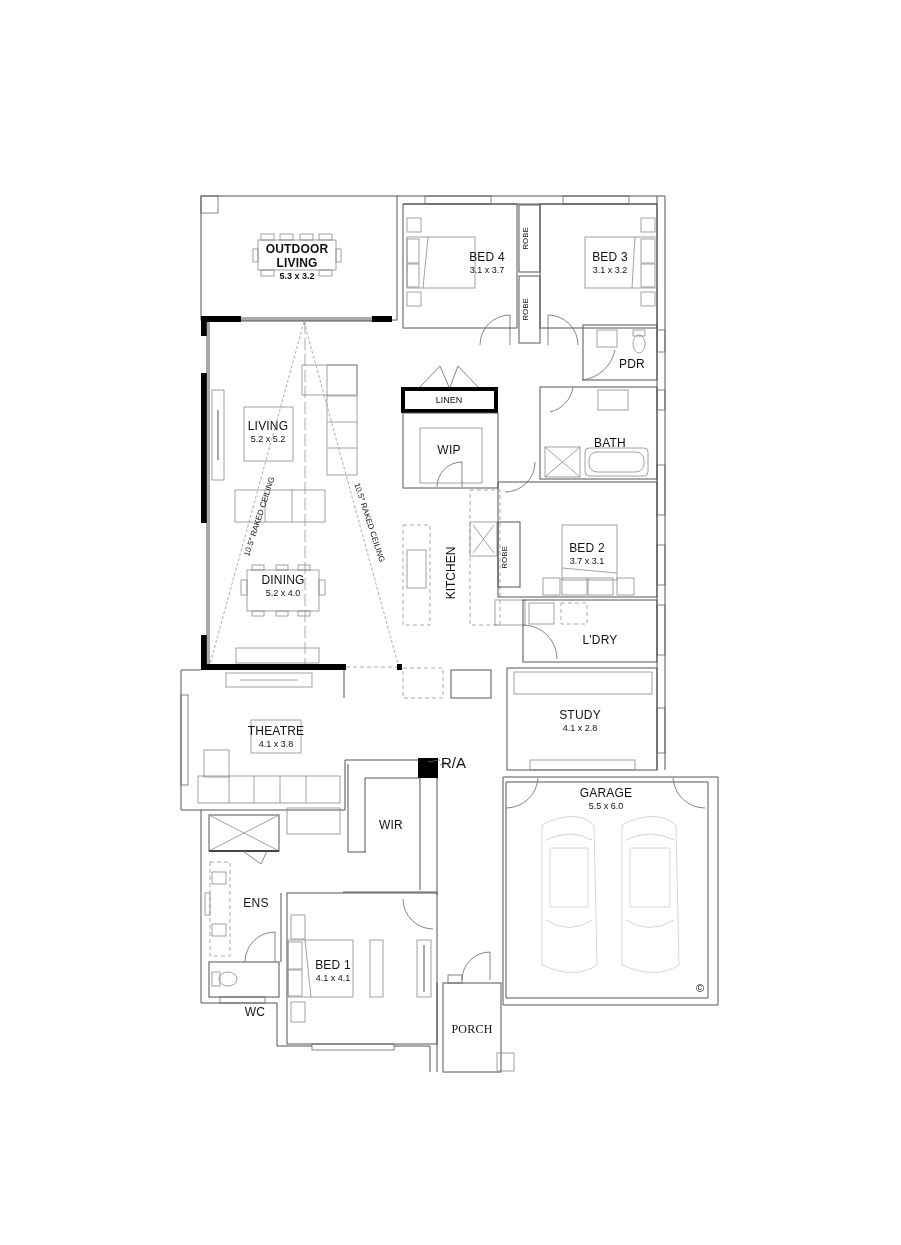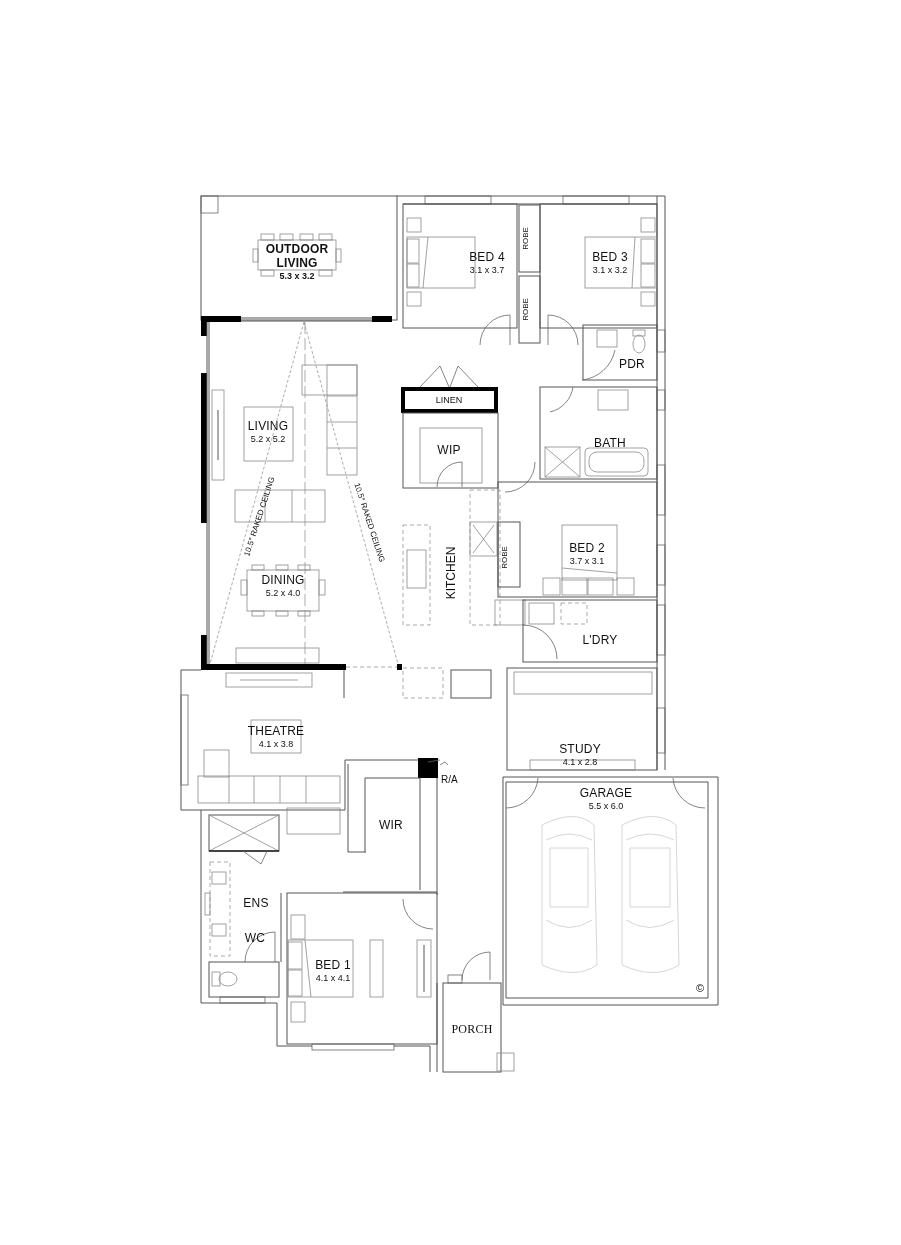--- a/index.html
+++ b/index.html
@@ -327,46 +327,46 @@
   <span class="name">DINING</span>
   <span class="dim">5.2 x 4.0</span>
 </div>
 <div class="lbl" style="left:600px;top:633px;text-align:center;">
   <span class="name">L'DRY</span>
 </div>
 <div class="lbl" style="left:276px;top:724px;">
   <span class="name">THEATRE</span>
   <span class="dim">4.1 x 3.8</span>
 </div>
-<div class="lbl" style="left:580px;top:742px;">
+<div class="lbl" style="left:580px;top:708px;">
   <span class="name">STUDY</span>
   <span class="dim">4.1 x 2.8</span>
 </div>
 <div class="lbl" style="left:606px;top:786px;">
   <span class="name">GARAGE</span>
   <span class="dim">5.5 x 6.0</span>
 </div>
 <div class="lbl" style="left:391px;top:818px;">
   <span class="name">WIR</span>
 </div>
 <div class="lbl" style="left:256px;top:896px;">
   <span class="name">ENS</span>
 </div>
 <div class="lbl" style="left:333px;top:958px;text-align:center;">
   <span class="name">BED 1</span>
   <span class="dim">4.1 x 4.1</span>
 </div>
-<div class="lbl" style="left:255px;top:931px;">
+<div class="lbl" style="left:255px;top:1005px;">
   <span class="name">WC</span>
 </div>
 <div class="lbl" style="left:472px;top:1022px;font-family:Liberation Serif, serif;">
   <span class="name">PORCH</span>
 </div>
 
 <div class="vlbl small" style="left:514px;top:234px;transform:rotate(-90deg);">ROBE</div>
 <div class="vlbl small" style="left:514px;top:305px;transform:rotate(-90deg);">ROBE</div>
 <div class="vlbl small" style="left:493px;top:553px;transform:rotate(-90deg);">ROBE</div>
 
 <div class="vlbl small" style="left:218px;top:512px;transform:rotate(-72deg);">10.5° RAKED CEILING</div>
 <div class="vlbl small" style="left:328px;top:518px;transform:rotate(72deg);">10.5° RAKED CEILING</div>
 
-<div class="vlbl small" style="left:441px;top:754px;font-size:10px;margin-top:20px;">R/A</div>
+<div class="vlbl small" style="left:441px;top:754px;font-size:15px;">R/A</div>
 <div class="vlbl" style="left:696px;top:982px;font-size:11px;">©</div>
 
 </body></html>

